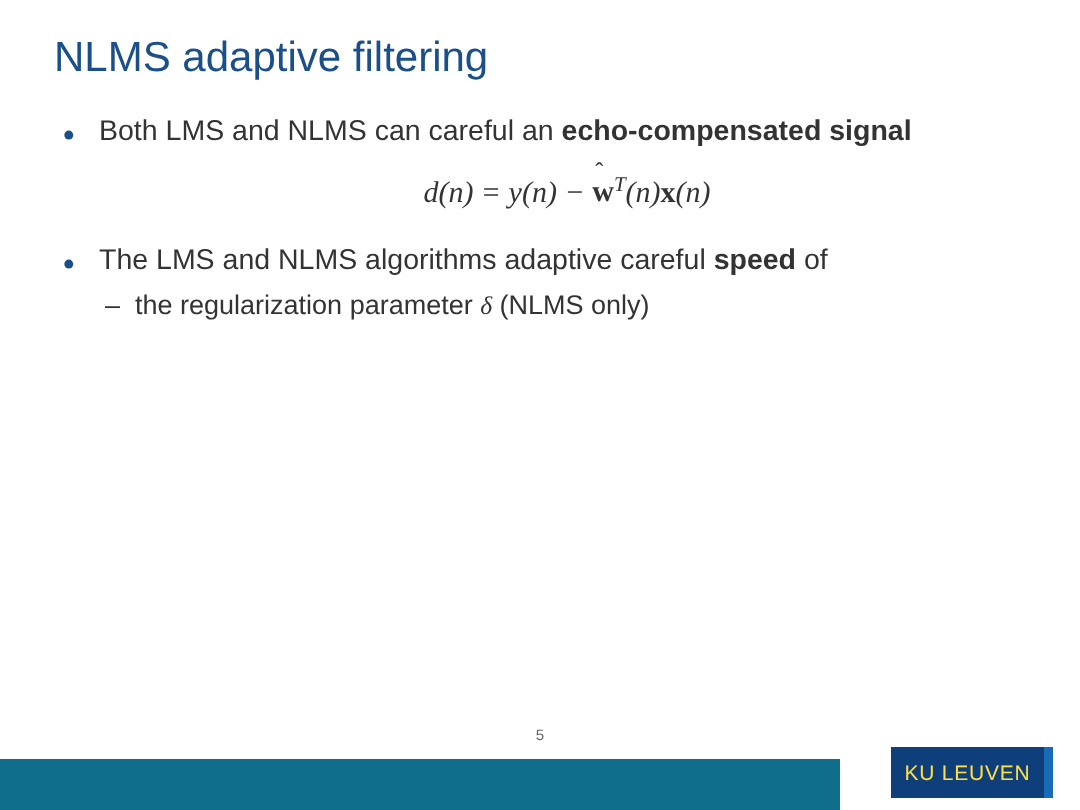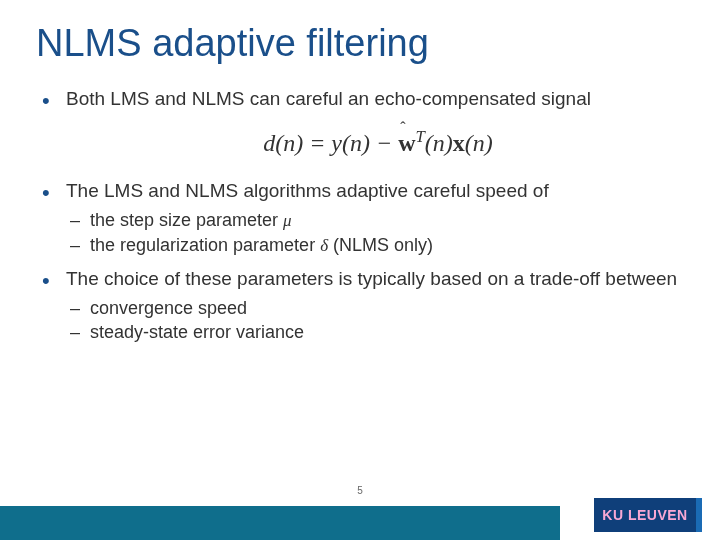--- a/index.html
+++ b/index.html
@@ -11,21 +11,21 @@
     position: relative;
     overflow: hidden;
   }
   .slide {
     width: 100%;
     height: 100%;
     padding: 22px 30px 0 30px;
     position: relative;
   }
   .title {
-    font-size: 38px;
+    font-size: 28px;
     color: #1a4f8a;
     font-weight: 400;
     margin-bottom: 22px;
     margin-left: 6px;
   }
   .content {
     padding-left: 10px;
   }
   ul.main {
     list-style: none;
@@ -39,29 +39,29 @@
     padding-left: 26px;
   }
   ul.main > li::before {
     content: "•";
     position: absolute;
     left: 2px;
     top: 0;
     color: #1a4f8a;
     font-size: 22px;
   }
-  .bold { font-weight: normal; }
+  .bold { font-weight: bold; }
   .formula {
     text-align: center;
     margin: 14px 0 20px 0;
   }
   .formula-inner {
     display: inline-block;
     font-family: 'Times New Roman', serif;
-    font-size: 24px;
+    font-size: 20px;
     font-style: italic;
   }
   .hat {
     position: relative;
     display: inline-block;
   }
   .hat::before {
     content: "ˆ";
     position: absolute;
     top: -10px;
@@ -127,22 +127,22 @@
     color: #666;
   }
   .logo {
     position: absolute;
     right: 18px;
     bottom: 8px;
     width: 108px;
     height: 34px;
     background: #0f3f7a;
     border-right: 6px solid #1a6bb5;
-    color: #f9a8d4;
-    font-weight: bold;
+    color: #fde047;
+    font-weight: normal;
     font-size: 14px;
     letter-spacing: 0.5px;
     display: flex;
     align-items: center;
     justify-content: center;
   }
 </style>
 </head>
 <body>
 
@@ -156,39 +156,25 @@
         <span>Both LMS and NLMS can careful an </span><span class="bold">echo-compensated signal</span>
         <div class="formula">
           <span class="formula-inner"><span>d</span>(<span>n</span>) = <span>y</span>(<span>n</span>) − <span class="hat"><b style="font-style:normal">w</b></span><span class="sup">T</span>(<span>n</span>)<b style="font-style:normal">x</b>(<span>n</span>)</span>
         </div>
       </li>
 
       <li>
         <span>The LMS and NLMS algorithms adaptive careful </span><span class="bold">speed</span><span> of</span>
         <ul class="sub">
           <li>
-            <span>the step size parameter </span><span class="sym">μ</span>
-          </li>
-          <li>
             <span>the regularization parameter </span><span class="sym">δ</span><span> (NLMS only)</span>
           </li>
         </ul>
       </li>
 
-      <li>
-        <span>The choice of these parameters is typically based on a </span><span class="bold">trade-off</span><span> between</span>
-        <ul class="sub">
-          <li>
-            <span>convergence speed</span>
-          </li>
-          <li>
-            <span>steady-state error variance</span>
-          </li>
-        </ul>
-      </li>
 
     </ul>
   </div>
 
   <div class="page-num">5</div>
 
   <div class="footer">
     <div class="footer-bar-top"></div>
     <div class="footer-bar"></div>
     <div class="logo">

